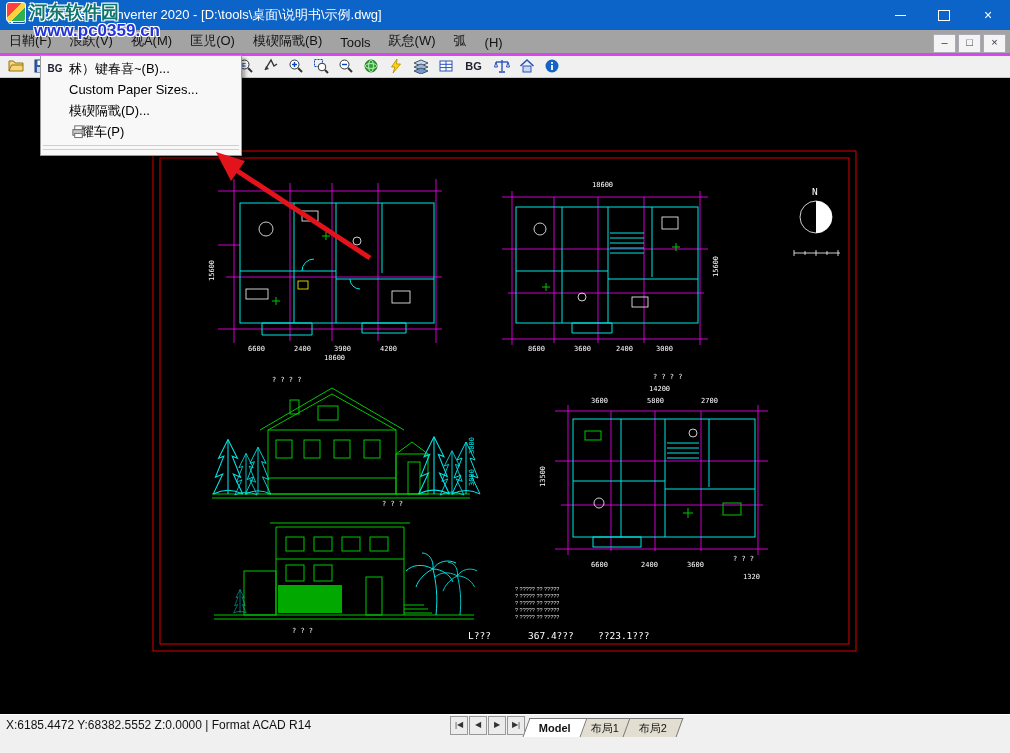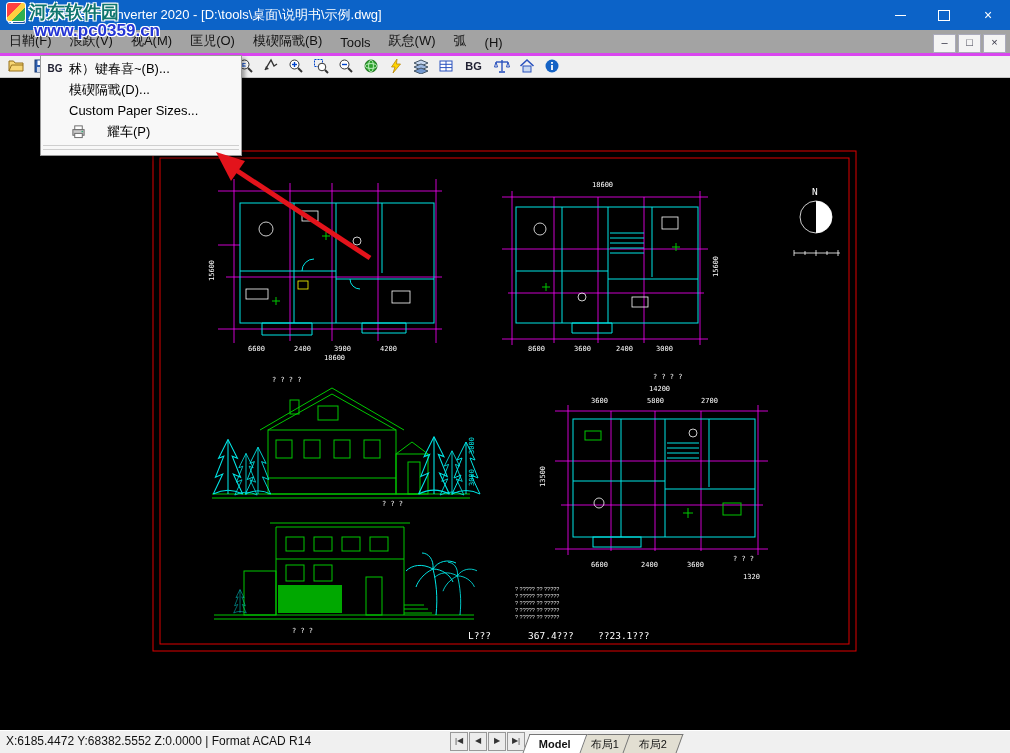--- a/index.html
+++ b/index.html
@@ -39,21 +39,21 @@
   
   .dropdown{position:absolute;top:55px;left:40px;width:200px;background:#f8f8f8;
     border:1px solid #9a9a9a;box-shadow:3px 3px 4px rgba(0,0,0,.35);z-index:40;
     padding:2px 0;font-size:13px;color:#000;}
   .mi{height:21px;display:flex;align-items:center;padding-left:28px;position:relative;
     white-space:nowrap;}
   .mi .ico{position:absolute;left:5px;top:2px;width:18px;height:17px;display:flex;
     align-items:center;justify-content:center;}
   .mi .ico svg{width:15px;height:15px;}
   .ico-bg{font-size:10px;font-weight:bold;color:#223;}
-  .mi.indent{padding-left:66px;}
+  .mi.indent{padding-left:40px;}
   .mi.indent .ico{left:28px;}
   .menu-sep{height:1px;background:#cfcfcf;margin:3px 2px;}
   
   .canvas{position:absolute;top:77px;left:0;right:0;bottom:22px;background:#000;z-index:1;}
   .canvas svg{display:block;}
   .m{stroke:#ff00ff;fill:none;stroke-width:0.8;}
   .c{stroke:#00e5e5;fill:none;stroke-width:1;}
   .g{stroke:#00c800;fill:none;stroke-width:1;}
   .w{stroke:#ffffff;fill:none;stroke-width:0.8;}
   .red{stroke:#dd0000;fill:none;stroke-width:1;}
@@ -66,21 +66,21 @@
   
   .watermark{position:absolute;top:2px;left:6px;z-index:70;pointer-events:none;line-height:1.05;}
   .wm-row{display:flex;align-items:center;}
   .wm-logo{width:18px;height:18px;margin-right:3px;border-radius:3px;border:1px solid #fff;
     background:linear-gradient(135deg,#ff4040 0 40%,#ffd040 40% 62%,#30b050 62%);}
   .wm1{font-size:18px;font-weight:bold;color:#0f766e;
     text-shadow:-1px -1px 0 #fff,1px -1px 0 #fff,-1px 1px 0 #fff,1px 1px 0 #fff;}
   .wm2{font-size:17px;font-weight:bold;color:#2334d6;margin-left:28px;
     text-shadow:-1px -1px 0 #fff,1px -1px 0 #fff,-1px 1px 0 #fff,1px 1px 0 #fff;}
   
-  .statusbar{position:absolute;bottom:0;left:0;right:0;height:22px;background:#f0f0f0;
+  .statusbar{position:absolute;bottom:16px;left:0;right:0;height:22px;background:#f0f0f0;
     border-top:1px solid #fff;font-size:12px;color:#111;z-index:5;}
   .coords{position:absolute;left:6px;top:3px;white-space:nowrap;}
   .tabbar{position:absolute;left:450px;bottom:0;display:flex;align-items:flex-end;height:22px;}
   .nav-btn{width:16px;height:17px;border:1px solid #999;background:#ececec;font-size:8px;
     line-height:15px;text-align:center;color:#333;margin-right:1px;margin-bottom:2px;}
   .tabs{display:flex;align-items:flex-end;margin-left:6px;}
   .tab{height:18px;line-height:18px;padding:0 12px;background:#e2dfd2;border:1px solid #777;
     border-bottom:none;transform:skewX(-20deg);margin-left:-6px;position:relative;}
   .tab>span{display:inline-block;transform:skewX(20deg);font-size:11px;color:#111;}
   .tab.active{background:#ffffff;z-index:2;}
@@ -222,24 +222,24 @@
       </svg>
   </div>
 </div>
 
 <div class="dropdown">
   <div class="mi">
     <span class="ico ico-bg">BG</span>
     <span>秫）键春喜~(B)...</span>
   </div>
   <div class="mi">
+    <span>Custom Paper Sizes...</span>
+  </div>
+  <div class="mi">
     <span>模碶隔戬(D)...</span>
-  </div>
-  <div class="mi">
-    <span>Custom Paper Sizes...</span>
   </div>
   <div class="mi indent">
     <span class="ico">
       <svg viewBox="0 0 16 16">
           <rect x="2" y="6" width="12" height="6" fill="#c9c9c9" stroke="#666"></rect>
           <rect x="4" y="2" width="8" height="4" fill="#fff" stroke="#666"></rect>
           <rect x="4" y="10" width="8" height="4.5" fill="#fff" stroke="#666"></rect>
           <circle cx="12" cy="8" r="0.9" fill="#3a7"></circle>
         </svg>
     </span>

